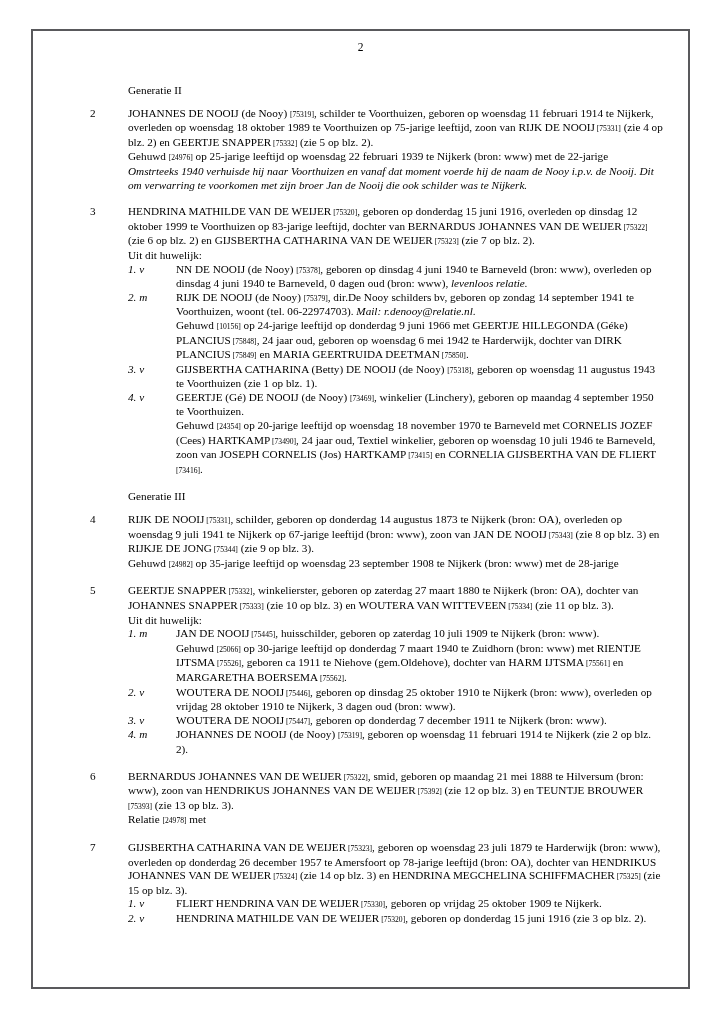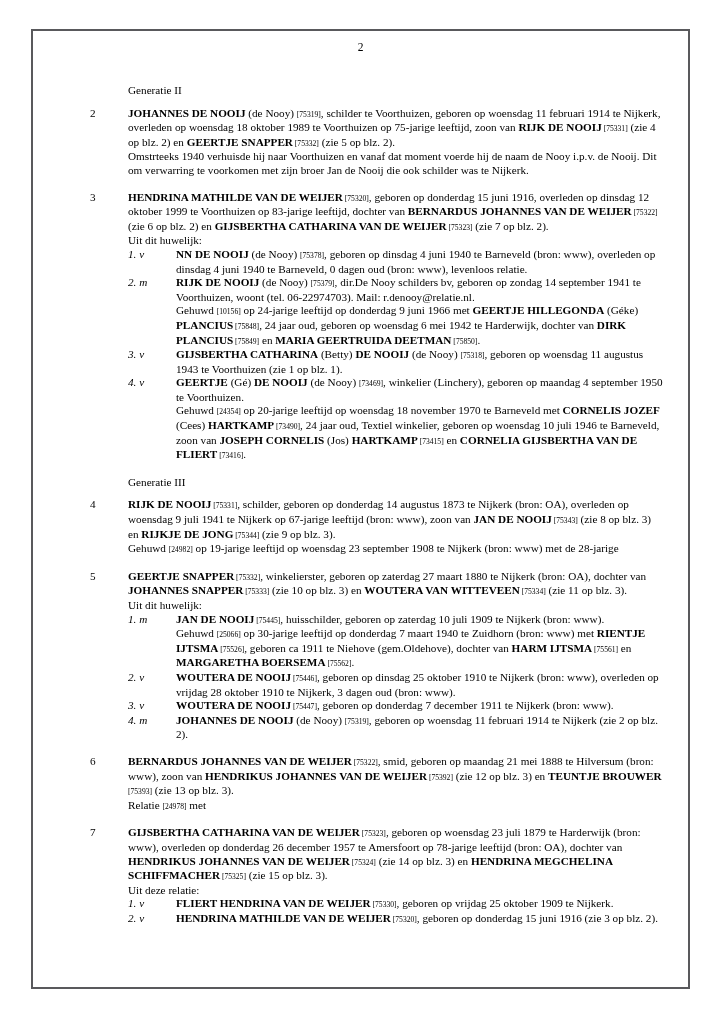--- a/index.html
+++ b/index.html
@@ -25,35 +25,36 @@
   }
   .gen-heading{margin:10px 0 9px 38px;}
   .entry{display:flex;margin-bottom:13px;}
   .entry-num{width:38px;flex:none;}
   .entry-body{flex:1;min-width:0;}
   .child-row{display:flex;}
   .child-ordinal{width:48px;flex:none;font-style:italic;}
   .child-body{flex:1;min-width:0;}
   p.para{margin:0;}
   .run{white-space:pre-wrap;}
-  .bold{font-weight:bold;}
-  .italic{}
+  .bold{font-weight:normal;}
+  .italic{font-style:italic;}
   .ref{font-size:7.6px;}
 </style>
 </head>
 <body>
 
 <div class="sheet">
   <div class="page-number">2</div>
   <div class="content" id="content">
       <div class="gen-heading">Generatie II</div>
       <div class="entry">
         <div class="entry-num">2</div>
         <div class="entry-body">
           <p class="para"><span class="run bold">JOHANNES DE NOOIJ</span><span class="run"> (de Nooy) </span><span class="run ref">[75319]</span><span class="run">, schilder te Voorthuizen, geboren op woensdag 11 februari 1914 te Nijkerk, overleden op woensdag 18 oktober 1989 te Voorthuizen op 75-jarige leeftijd, zoon van </span><span class="run bold">RIJK DE NOOIJ</span><span class="run ref"> [75331]</span><span class="run"> (zie 4 op blz. 2) en </span><span class="run bold">GEERTJE SNAPPER</span><span class="run ref"> [75332]</span><span class="run"> (zie 5 op blz. 2).</span></p>
+          <p class="para"><span class="run">Gehuwd </span><span class="run ref">[24976]</span><span class="run"> op 25-jarige leeftijd op woensdag 22 februari 1939 te Nijkerk (bron: www) met de 22-jarige</span></p>
           <p class="para"><span class="run italic">Omstrteeks 1940 verhuisde hij naar Voorthuizen en vanaf dat moment voerde hij de naam de Nooy i.p.v. de Nooij. Dit om verwarring te voorkomen met zijn broer Jan de Nooij die ook schilder was te Nijkerk.</span></p>
         </div>
       </div>
       <div class="entry">
         <div class="entry-num">3</div>
         <div class="entry-body">
           <p class="para"><span class="run bold">HENDRINA MATHILDE VAN DE WEIJER</span><span class="run ref"> [75320]</span><span class="run">, geboren op donderdag 15 juni 1916, overleden op dinsdag 12 oktober 1999 te Voorthuizen op 83-jarige leeftijd, dochter van </span><span class="run bold">BERNARDUS JOHANNES VAN DE WEIJER</span><span class="run ref"> [75322]</span><span class="run"> (zie 6 op blz. 2) en </span><span class="run bold">GIJSBERTHA CATHARINA VAN DE WEIJER</span><span class="run ref"> [75323]</span><span class="run"> (zie 7 op blz. 2).</span></p>
           <p class="para">Uit dit huwelijk:</p>
           <div class="child-row">
             <div class="child-ordinal">1. v</div>
@@ -81,21 +82,21 @@
               <p class="para"><span class="run">Gehuwd </span><span class="run ref">[24354]</span><span class="run"> op 20-jarige leeftijd op woensdag 18 november 1970 te Barneveld met </span><span class="run bold">CORNELIS JOZEF</span><span class="run"> (Cees) </span><span class="run bold">HARTKAMP</span><span class="run ref"> [73490]</span><span class="run">, 24 jaar oud, Textiel winkelier, geboren op woensdag 10 juli 1946 te Barneveld, zoon van </span><span class="run bold">JOSEPH CORNELIS</span><span class="run"> (Jos) </span><span class="run bold">HARTKAMP</span><span class="run ref"> [73415]</span><span class="run"> en </span><span class="run bold">CORNELIA GIJSBERTHA VAN DE FLIERT</span><span class="run ref"> [73416]</span><span class="run">.</span></p>
             </div>
           </div>
         </div>
       </div>
       <div class="gen-heading">Generatie III</div>
       <div class="entry">
         <div class="entry-num">4</div>
         <div class="entry-body">
           <p class="para"><span class="run bold">RIJK DE NOOIJ</span><span class="run ref"> [75331]</span><span class="run">, schilder, geboren op donderdag 14 augustus 1873 te Nijkerk (bron: OA), overleden op woensdag 9 juli 1941 te Nijkerk op 67-jarige leeftijd (bron: www), zoon van </span><span class="run bold">JAN DE NOOIJ</span><span class="run ref"> [75343]</span><span class="run"> (zie 8 op blz. 3) en </span><span class="run bold">RIJKJE DE JONG</span><span class="run ref"> [75344]</span><span class="run"> (zie 9 op blz. 3).</span></p>
-          <p class="para"><span class="run">Gehuwd </span><span class="run ref">[24982]</span><span class="run"> op 19-jarige leeftijd op woensdag 23 september 1908 te Nijkerk (bron: www) met de 28-jarige</span></p>
+          <p class="para"><span class="run">Gehuwd </span><span class="run ref">[24982]</span><span class="run"> op 35-jarige leeftijd op woensdag 23 september 1908 te Nijkerk (bron: www) met de 28-jarige</span></p>
         </div>
       </div>
       <div class="entry">
         <div class="entry-num">5</div>
         <div class="entry-body">
           <p class="para"><span class="run bold">GEERTJE SNAPPER</span><span class="run ref"> [75332]</span><span class="run">, winkelierster, geboren op zaterdag 27 maart 1880 te Nijkerk (bron: OA), dochter van </span><span class="run bold">JOHANNES SNAPPER</span><span class="run ref"> [75333]</span><span class="run"> (zie 10 op blz. 3) en </span><span class="run bold">WOUTERA VAN WITTEVEEN</span><span class="run ref"> [75334]</span><span class="run"> (zie 11 op blz. 3).</span></p>
           <p class="para">Uit dit huwelijk:</p>
           <div class="child-row">
             <div class="child-ordinal">1. m</div>
             <div class="child-body">
@@ -127,21 +128,20 @@
         <div class="entry-num">6</div>
         <div class="entry-body">
           <p class="para"><span class="run bold">BERNARDUS JOHANNES VAN DE WEIJER</span><span class="run ref"> [75322]</span><span class="run">, smid, geboren op maandag 21 mei 1888 te Hilversum (bron: www), zoon van </span><span class="run bold">HENDRIKUS JOHANNES VAN DE WEIJER</span><span class="run ref"> [75392]</span><span class="run"> (zie 12 op blz. 3) en </span><span class="run bold">TEUNTJE BROUWER</span><span class="run ref"> [75393]</span><span class="run"> (zie 13 op blz. 3).</span></p>
           <p class="para"><span class="run">Relatie </span><span class="run ref">[24978]</span><span class="run"> met</span></p>
         </div>
       </div>
       <div class="entry">
         <div class="entry-num">7</div>
         <div class="entry-body">
           <p class="para"><span class="run bold">GIJSBERTHA CATHARINA VAN DE WEIJER</span><span class="run ref"> [75323]</span><span class="run">, geboren op woensdag 23 juli 1879 te Harderwijk (bron: www), overleden op donderdag 26 december 1957 te Amersfoort op 78-jarige leeftijd (bron: OA), dochter van </span><span class="run bold">HENDRIKUS JOHANNES VAN DE WEIJER</span><span class="run ref"> [75324]</span><span class="run"> (zie 14 op blz. 3) en </span><span class="run bold">HENDRINA MEGCHELINA SCHIFFMACHER</span><span class="run ref"> [75325]</span><span class="run"> (zie 15 op blz. 3).</span></p>
-          <p class="para">Uit deze relatie:</p>
           <div class="child-row">
             <div class="child-ordinal">1. v</div>
             <div class="child-body">
               <p class="para"><span class="run bold">FLIERT HENDRINA VAN DE WEIJER</span><span class="run ref"> [75330]</span><span class="run">, geboren op vrijdag 25 oktober 1909 te Nijkerk.</span></p>
             </div>
           </div>
           <div class="child-row">
             <div class="child-ordinal">2. v</div>
             <div class="child-body">
               <p class="para"><span class="run bold">HENDRINA MATHILDE VAN DE WEIJER</span><span class="run ref"> [75320]</span><span class="run">, geboren op donderdag 15 juni 1916 (zie 3 op blz. 2).</span></p>

